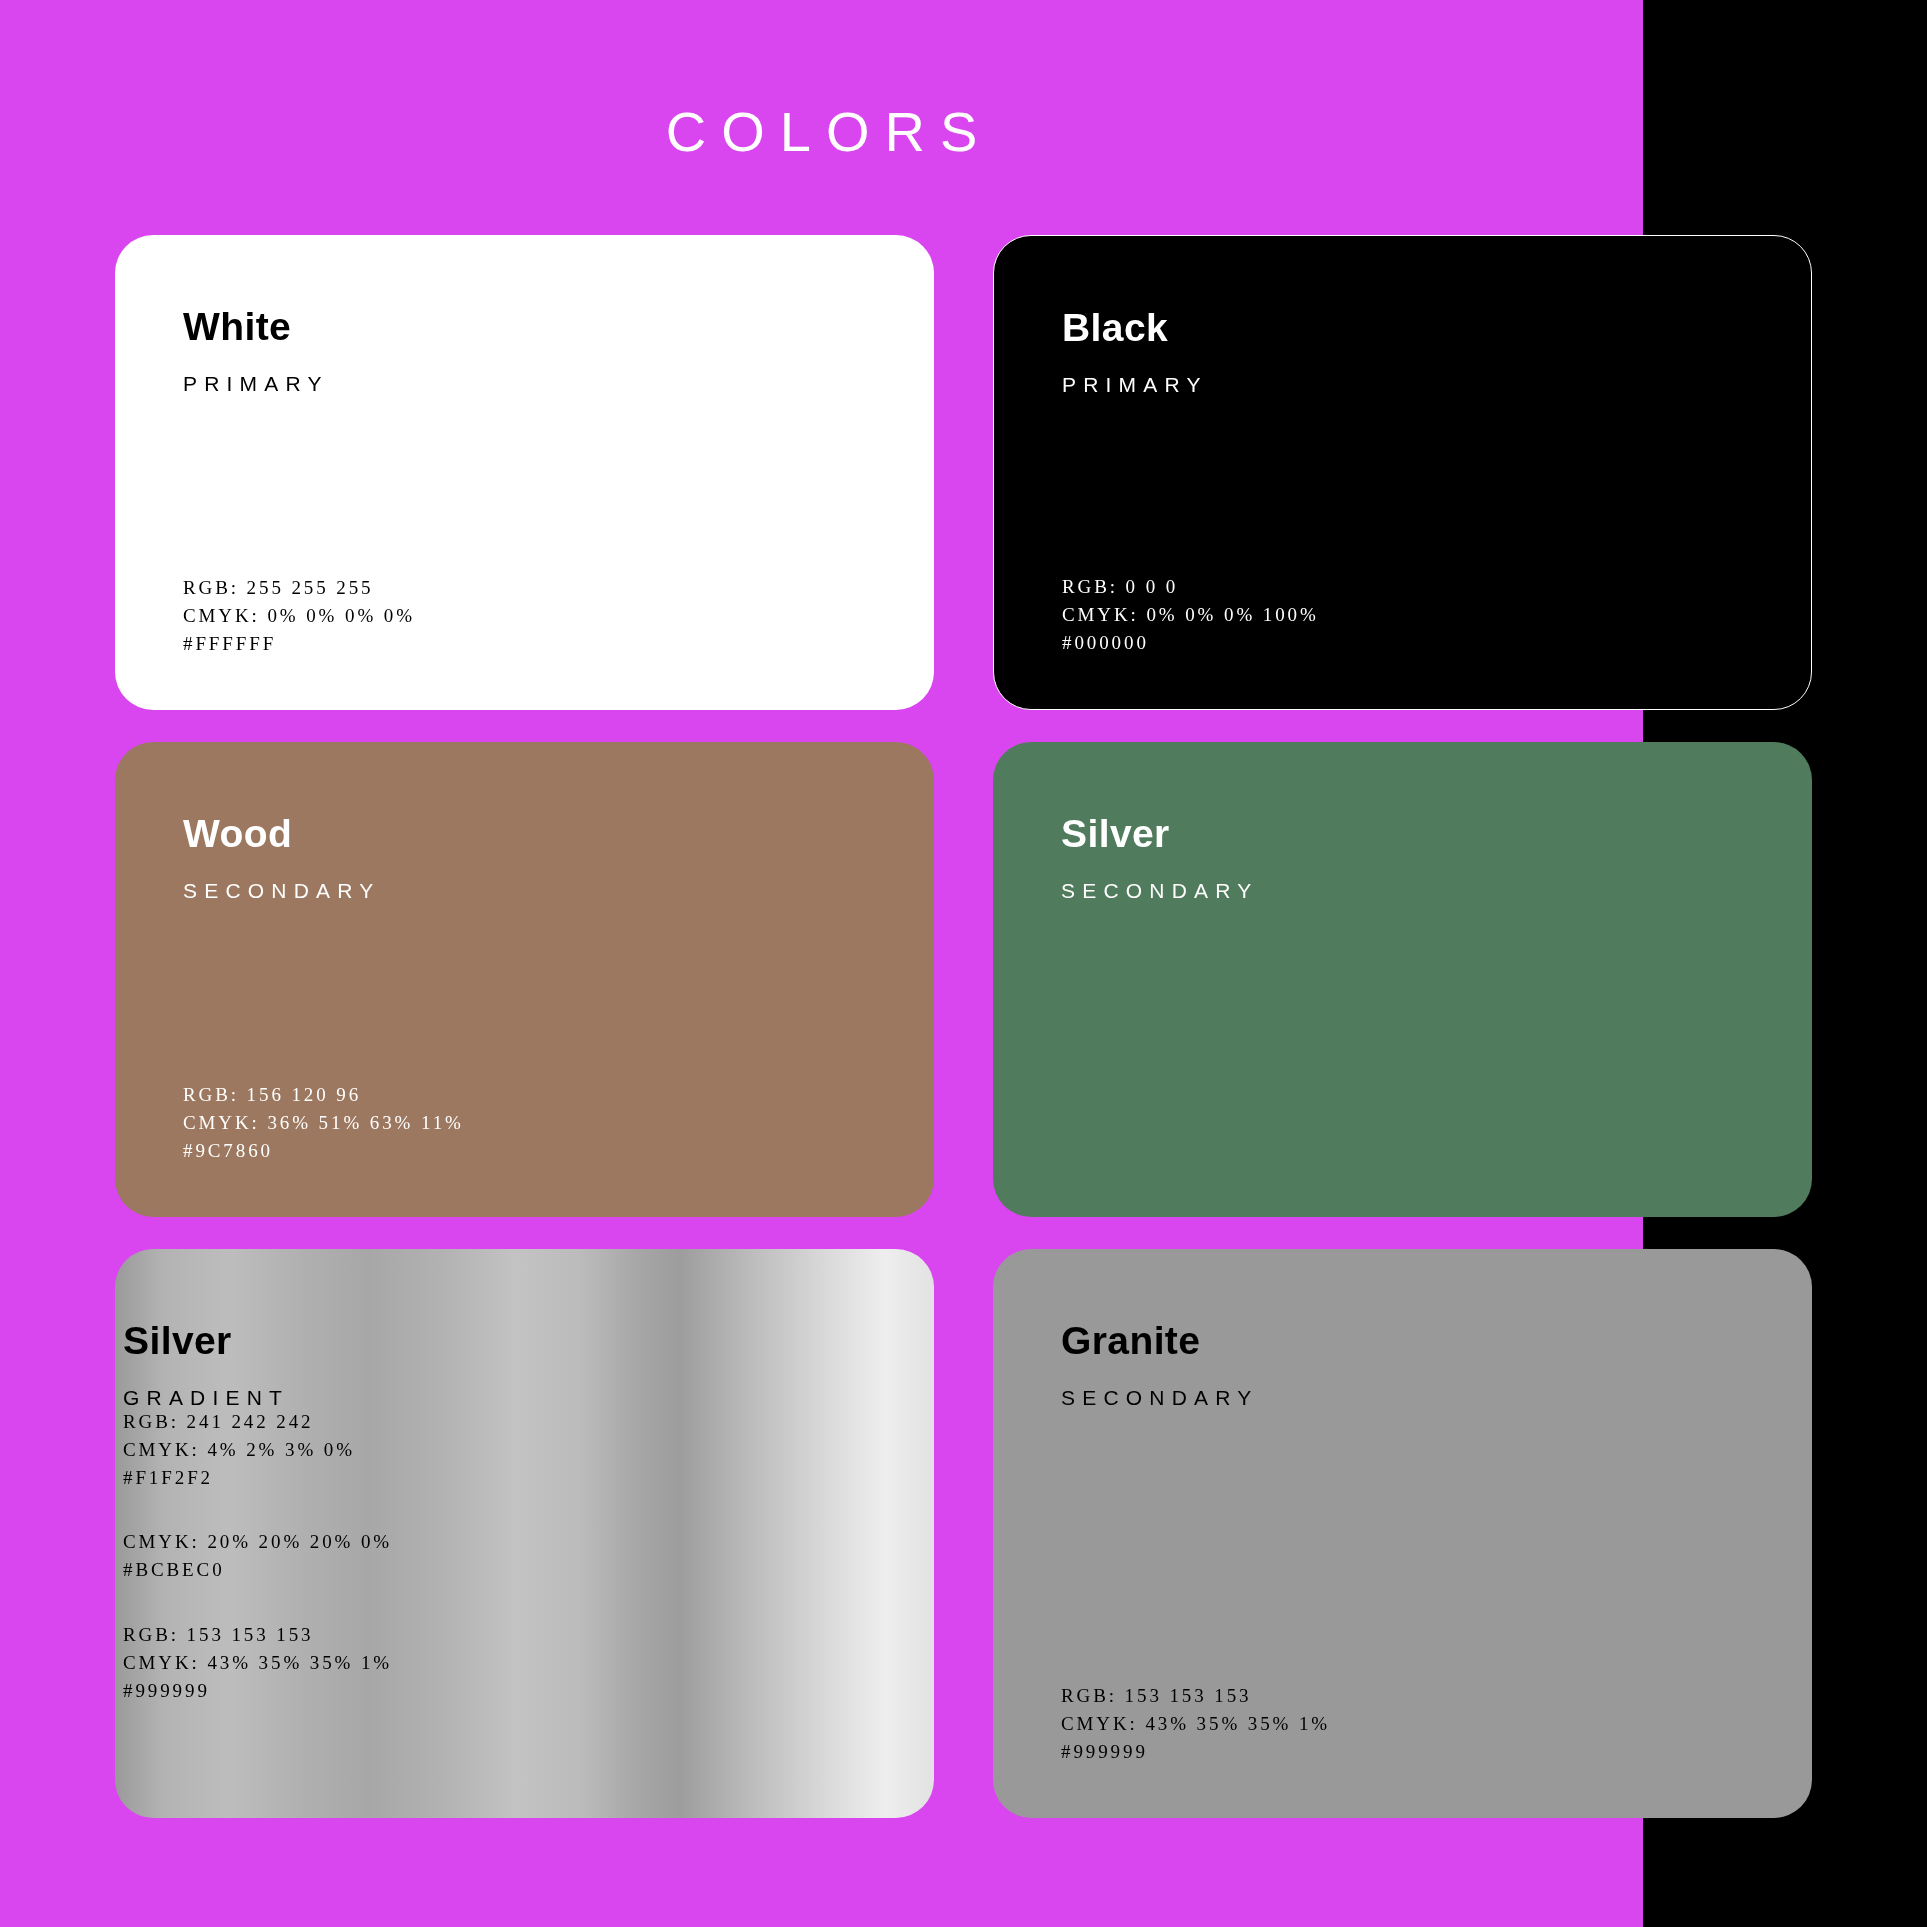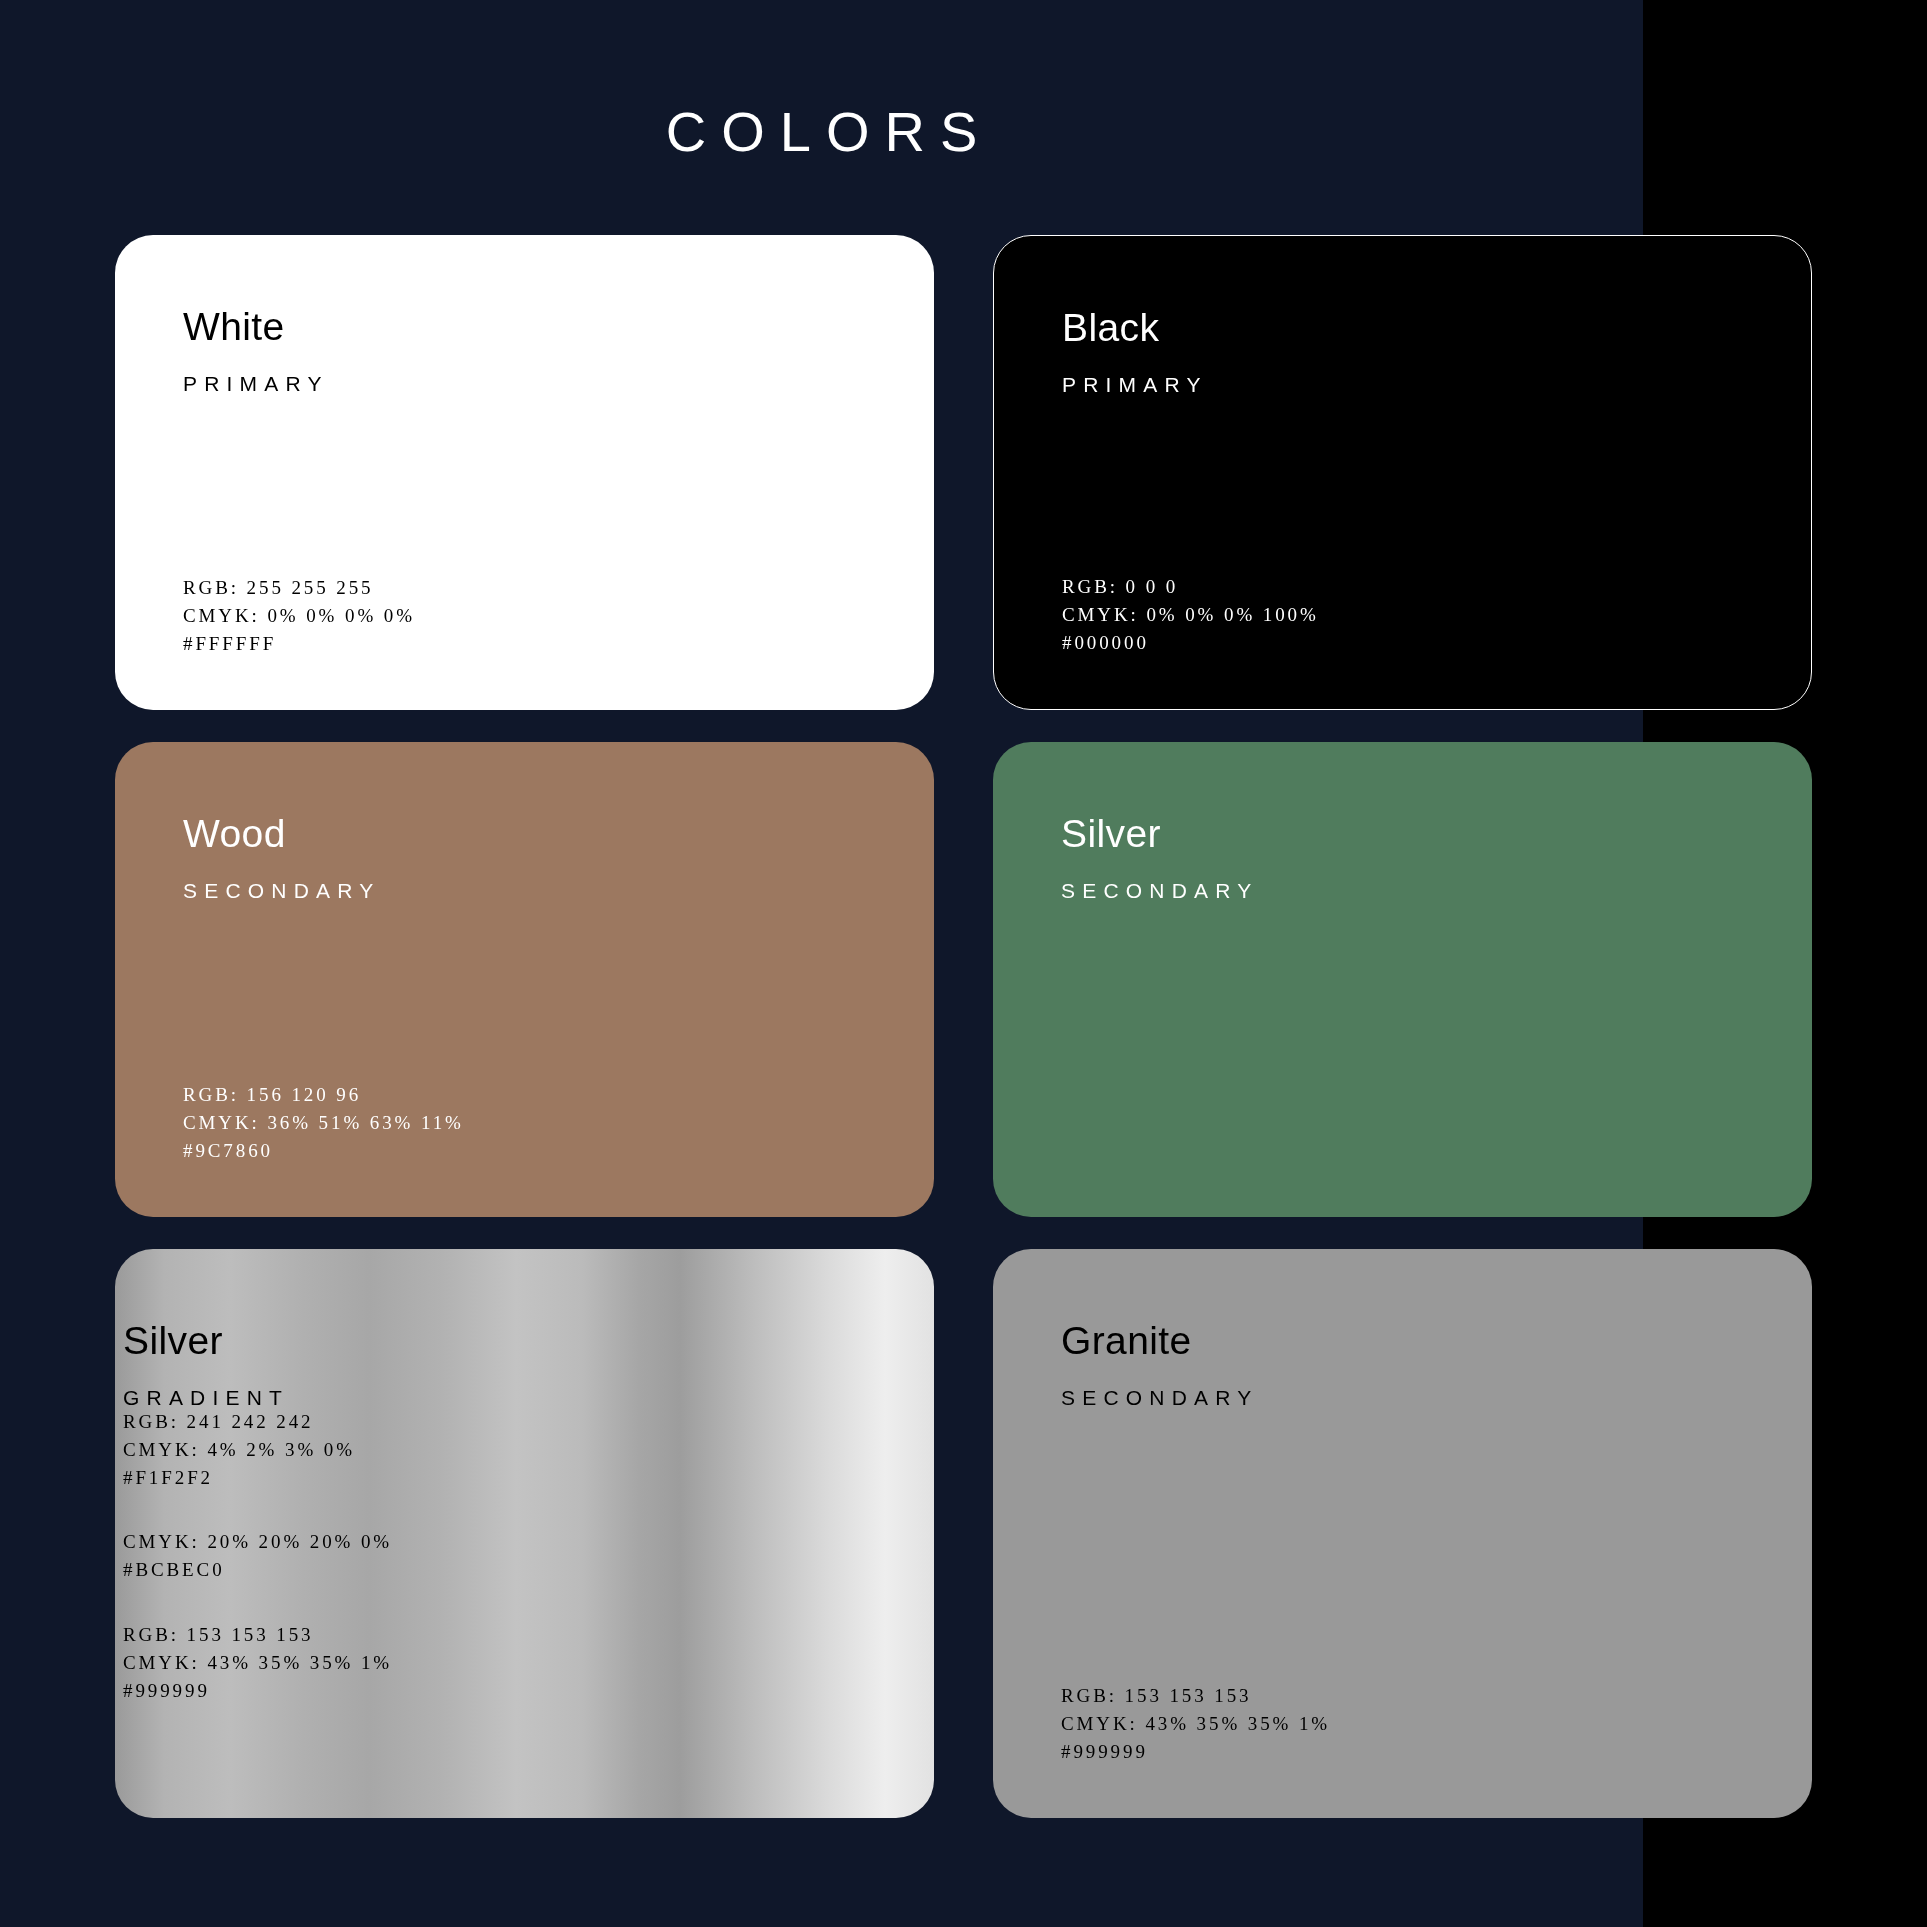--- a/index.html
+++ b/index.html
@@ -12,21 +12,21 @@
     height: 1927px;
     overflow: hidden;
     font-family: "Liberation Sans", sans-serif;
     -webkit-font-smoothing: antialiased;
   }
 
   #page {
     position: relative;
     width: 1643px;
     height: 1927px;
-    background: #0f172a;
+    background: #d946ef;
   }
 
   
   .page-title {
     position: absolute;
     top: 66px;
     left: 0;
     width: 100%;
     text-align: center;
     color: #ffffff;
@@ -80,21 +80,21 @@
       #bdbdbd 78%,
       #dadada 87%,
       #eeeeee 94%,
       #e2e2e2 100%
     );
     padding-left: 8px;
   }
 
   .card-name {
     font-size: 39px;
-    font-weight: 400;
+    font-weight: 700;
     line-height: 1;
     letter-spacing: 0.4px;
     margin: 0;
   }
   .card-role {
     font-size: 21px;
     font-weight: 400;
     letter-spacing: 7.2px;
     line-height: 1;
     margin: 27px 0 0 0;

